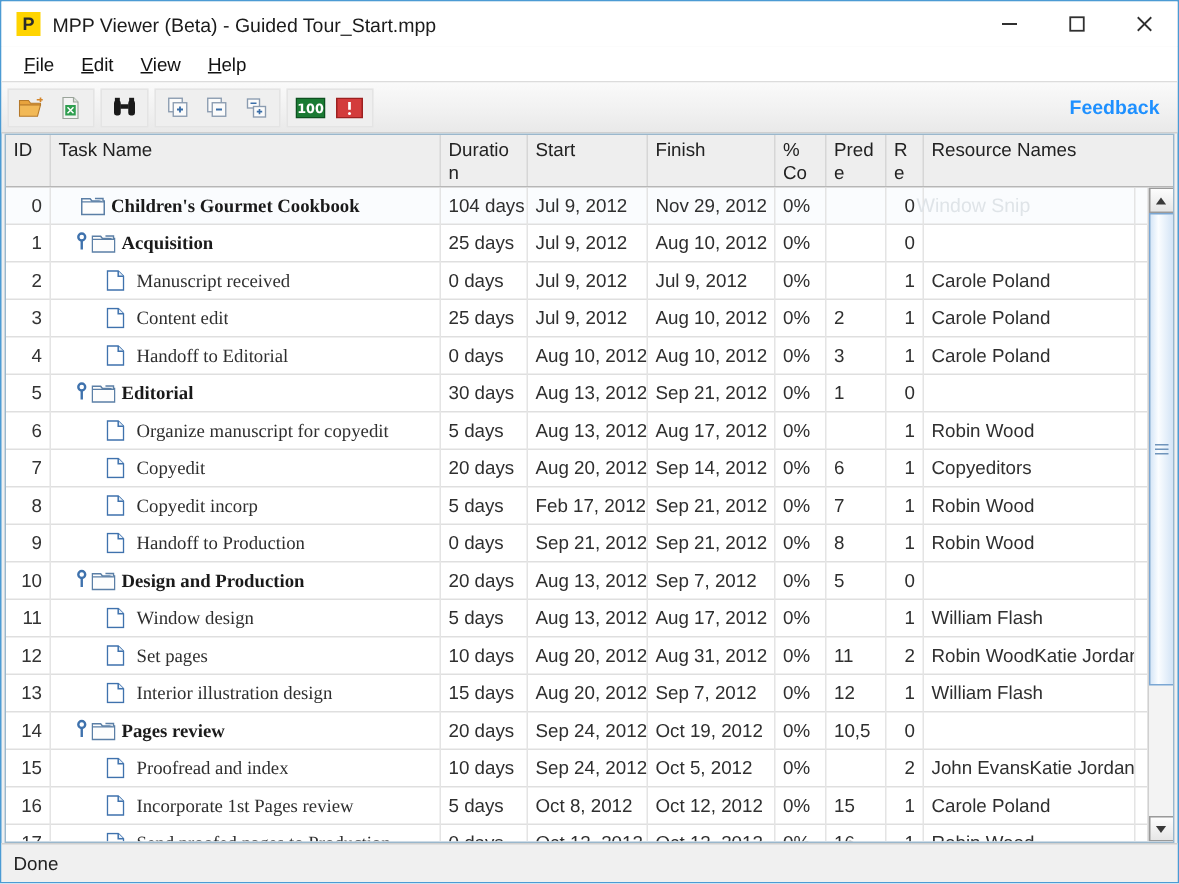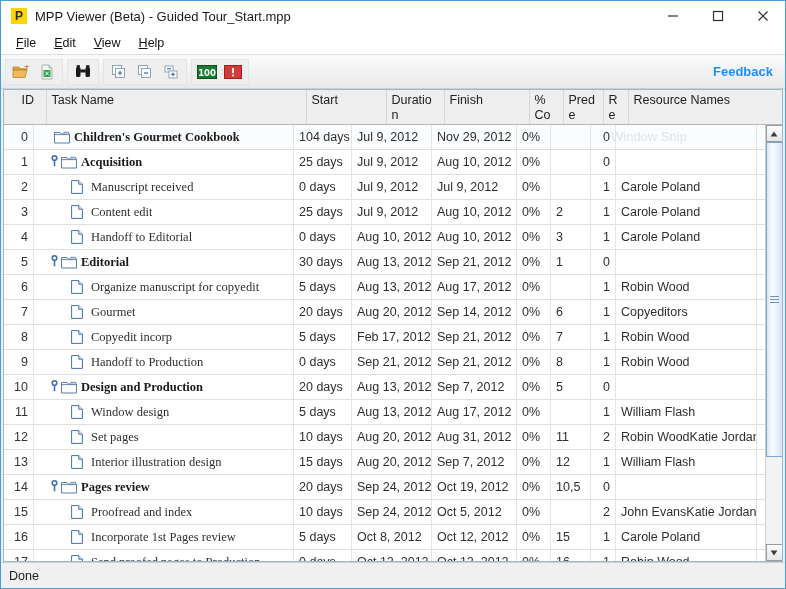--- a/index.html
+++ b/index.html
@@ -110,21 +110,20 @@
     margin: 0 2px 0 2px;
     overflow: hidden;
     position: relative;
   }
   .grid-header {
     display: flex;
     height: 35px;
     flex: 0 0 35px;
     background: #eeeeee;
     border-bottom: 1px solid #b6b6b6;
-    justify-content: center;
   }
   .hcell {
     font-size: 12.5px;
     color: #222;
     padding: 3px 5px 0 5px;
     border-right: 1px solid #d6d6d6;
     overflow: hidden;
     line-height: 15px;
     white-space: normal;
     word-break: break-all;
@@ -347,22 +346,22 @@
     </div>
 
     <a class="feedback-link" href="#">Feedback</a>
   </div>
 
   <div class="grid-wrap">
 
     <div class="grid-header">
       <div class="hcell w-id">ID</div>
       <div class="hcell w-name">Task Name</div>
+      <div class="hcell w-dur">Duration</div>
       <div class="hcell w-start">Start</div>
-      <div class="hcell w-dur">Duration</div>
       <div class="hcell w-fin">Finish</div>
       <div class="hcell w-pct">% Com</div>
       <div class="hcell w-pred">Prede</div>
       <div class="hcell w-rc">Re C</div>
       <div class="hcell w-res">Resource Names</div>
     </div>
 
     <div class="grid-body-row">
       <div class="grid-body" id="grid-body">
           <div class="row summary first-row">
@@ -524,21 +523,21 @@
           <div class="row">
             <div class="cell id w-id">7</div>
             <div class="cell name w-name">
               <span class="indent" style="width: 32px;"></span>
               <span class="node-icon">
                 <svg width="12" height="14" viewBox="0 0 12 14">
                   <path d="M0.6 0.6h7.2l3.6 3.6v9.2H0.6z" fill="#ffffff" stroke="#3f72ad" stroke-width="1"></path>
                   <path d="M7.8 0.6v3.6h3.6" fill="#e7eef7" stroke="#3f72ad" stroke-width="1"></path>
                 </svg>
               </span>
-              <span class="label">Gourmet</span>
+              <span class="label">Copyedit</span>
             </div>
             <div class="cell  w-dur">20 days</div>
             <div class="cell  w-start">Aug 20, 2012</div>
             <div class="cell  w-fin">Sep 14, 2012</div>
             <div class="cell  w-pct">0%</div>
             <div class="cell  w-pred">6</div>
             <div class="cell num w-rc">1</div>
             <div class="cell  w-res">Copyeditors</div>
           </div>
           <div class="row">

